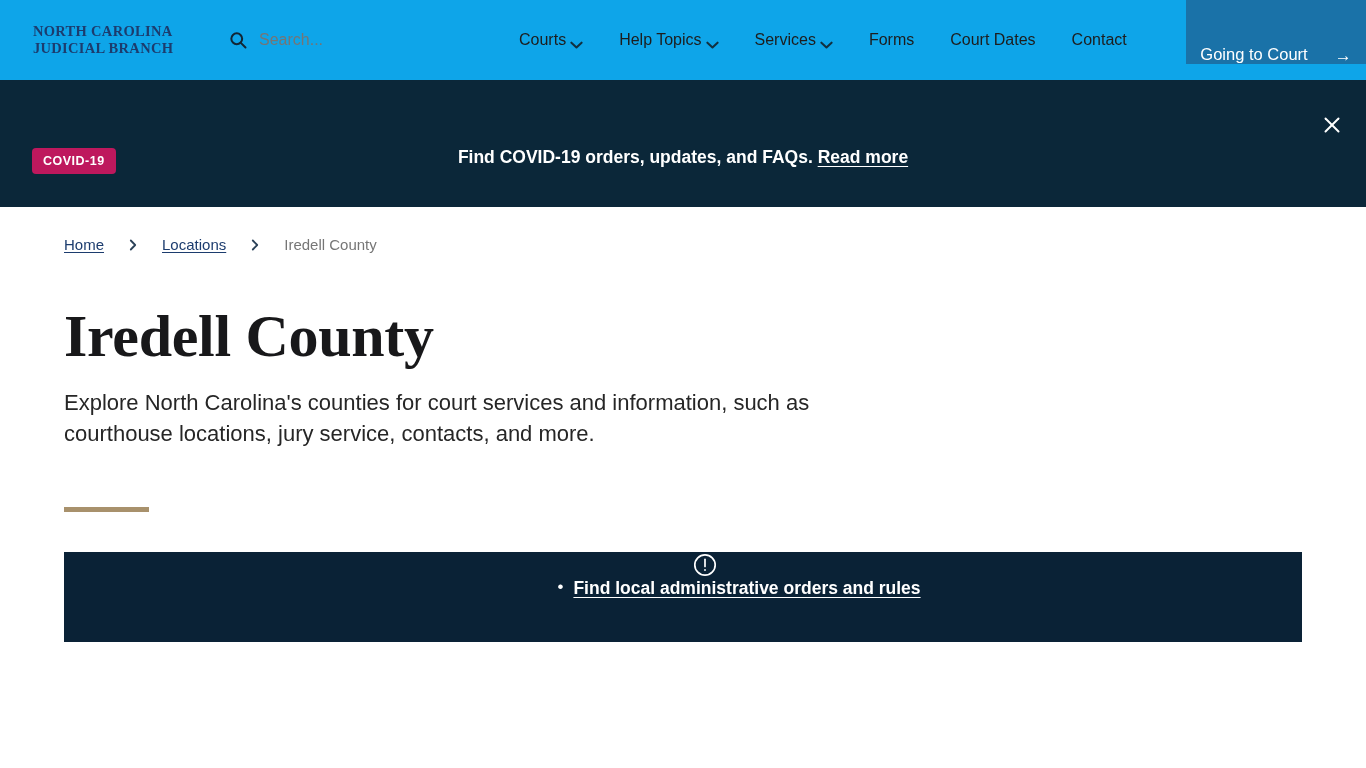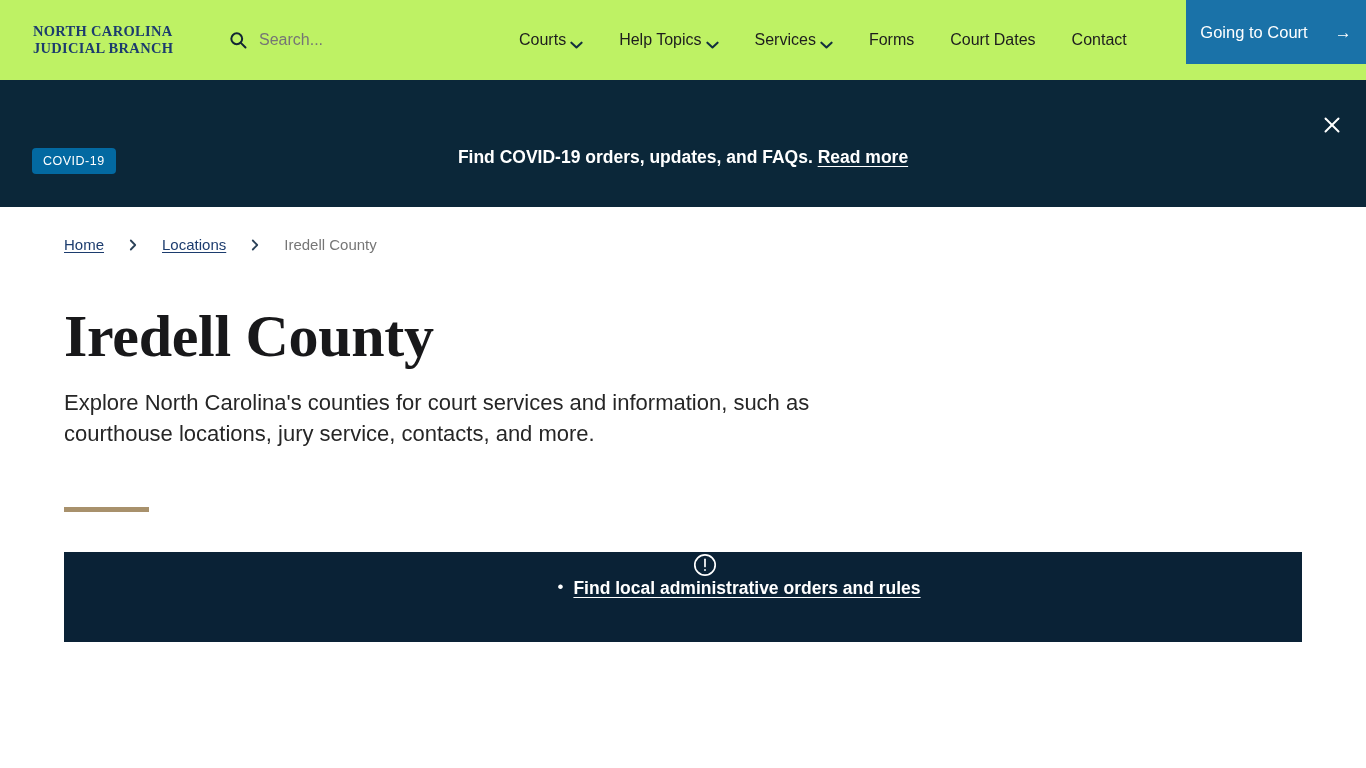--- a/index.html
+++ b/index.html
@@ -7,21 +7,21 @@
     width:1366px; height:768px;
     background:#ffffff;
     font-family:"Liberation Sans", sans-serif;
     overflow:hidden;
   }
 
   
   .header {
     position:relative;
     height:80px;
-    background:#bef264;
+    background:#0ea5e9;
     display:flex;
     align-items:center;
   }
   .logo {
     position:absolute;
     left:33px; top:23px;
     font-family:"Liberation Serif", serif;
     font-weight:700;
     font-size:14.5px;
     line-height:17px;
@@ -68,45 +68,45 @@
   }
   .nav-item:last-child { margin-right:0; padding-right:0; }
   .chev { width:13px; height:9px; display:block; color:#12303f; }
 
   .cta {
     position:absolute;
     right:0; top:0;
     width:180px; height:64px;
     background:#1a72a8;
     display:flex;
-    align-items:center;
+    align-items:flex-end;
     justify-content:center;
     gap:27px;
     color:#ffffff;
     font-size:16.5px;
     cursor:pointer;
     white-space:nowrap;
   }
   .cta-arrow { font-size:17px; line-height:1; }
 
   
   .banner {
     position:relative;
     height:127px;
     background:#0b2739;
     color:#ffffff;
   }
   .covid-badge {
     position:absolute;
     left:32px; top:148px;
     transform:translateY(-80px);
-    background:#0369a1;
+    background:#be185d;
     color:#ffffff;
     font-size:12.5px;
-    font-weight:400;
+    font-weight:700;
     letter-spacing:0.5px;
     padding:6px 11px;
     border-radius:4px;
     white-space:nowrap;
   }
   .banner-text {
     position:absolute;
     left:0; right:0;
     top:67px;
     text-align:center;

